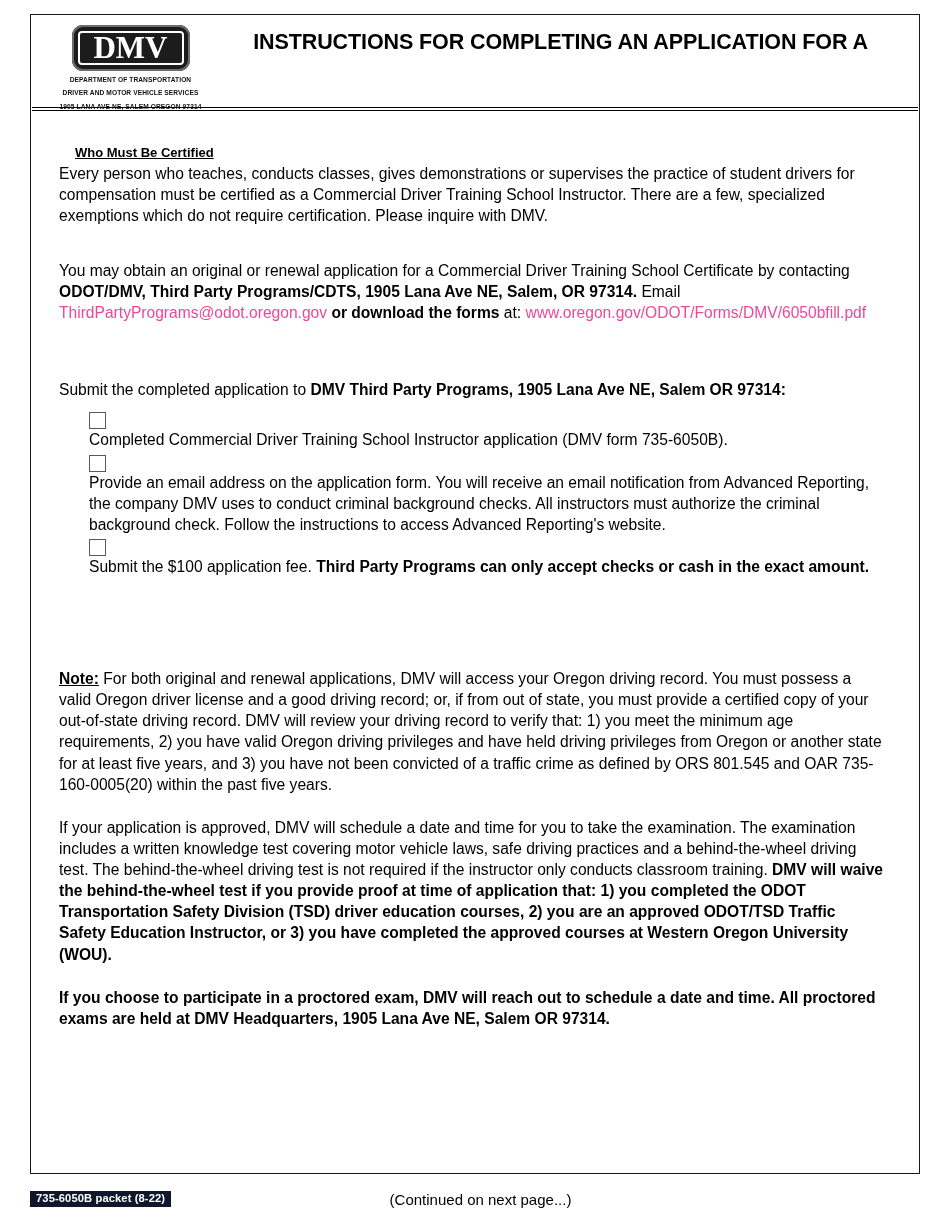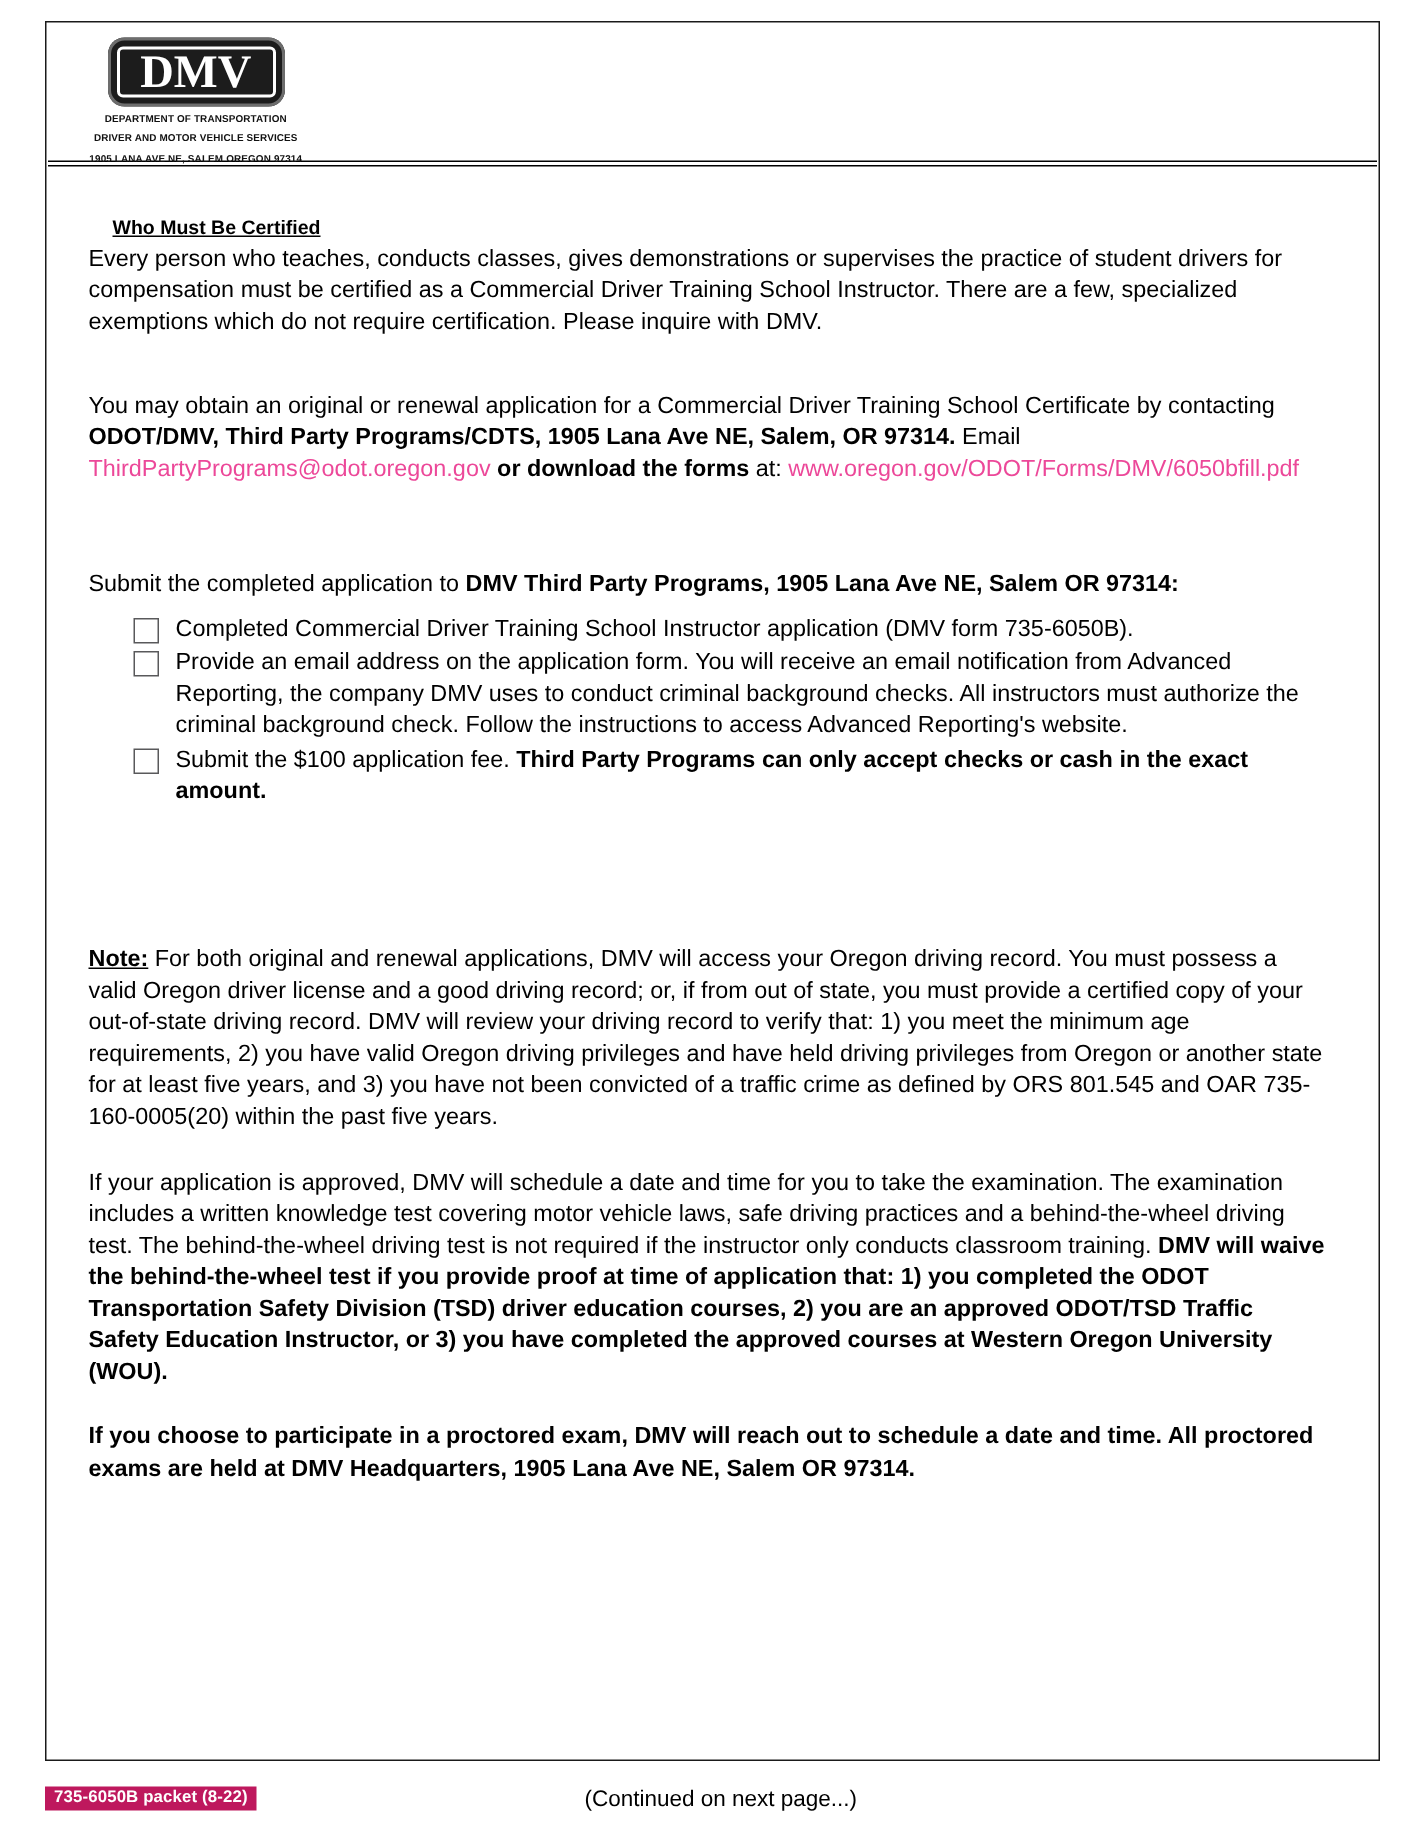--- a/index.html
+++ b/index.html
@@ -136,20 +136,21 @@
 
   b { font-weight: bold; }
   .link { color: #ec4899; }
 
   
   .check-list { margin-top: 9px; padding-left: 30px; }
   .check-row {
     display: flex;
     align-items: flex-start;
     margin-bottom: 1px;
+    flex-direction: column;
   }
   .checkbox {
     width: 17px;
     height: 17px;
     flex: 0 0 17px;
     border: 1.4px solid #59595b;
     background: #fff;
     margin-top: 3px;
     margin-right: 11px;
   }
@@ -163,21 +164,21 @@
   .footer {
     position: absolute;
     left: 30px;
     right: 30px;
     top: 1188px;
     height: 22px;
     display: flex;
     align-items: center;
   }
   .form-id {
-    background: #be185d;
+    background: #0f172a;
     color: #ffffff;
     font-size: 11.2px;
     font-weight: bold;
     padding: 2px 6px 3px 6px;
     letter-spacing: 0.1px;
     line-height: 1;
   }
   .cont-note {
     position: absolute;
     left: 11px; right: 0;
@@ -197,20 +198,21 @@
       <div class="logo-block">
         <div class="dmv-badge">
           <span class="dmv-letters">DMV</span>
         </div>
         <div class="logo-sub">DEPARTMENT OF TRANSPORTATION</div>
         <div class="logo-sub">DRIVER AND MOTOR VEHICLE SERVICES</div>
         <div class="logo-sub">1905 LANA AVE NE, SALEM OREGON 97314</div>
       </div>
 
       <div class="title-block">
+        <div class="title-line">INSTRUCTIONS FOR COMPLETING AN APPLICATION  FOR A</div>
       </div>
 
     </div>
 
     <div class="double-rule"></div>
 
     <div class="body-area">
 
       <div>
         <h2 class="sec-head">Who Must Be Certified</h2>

